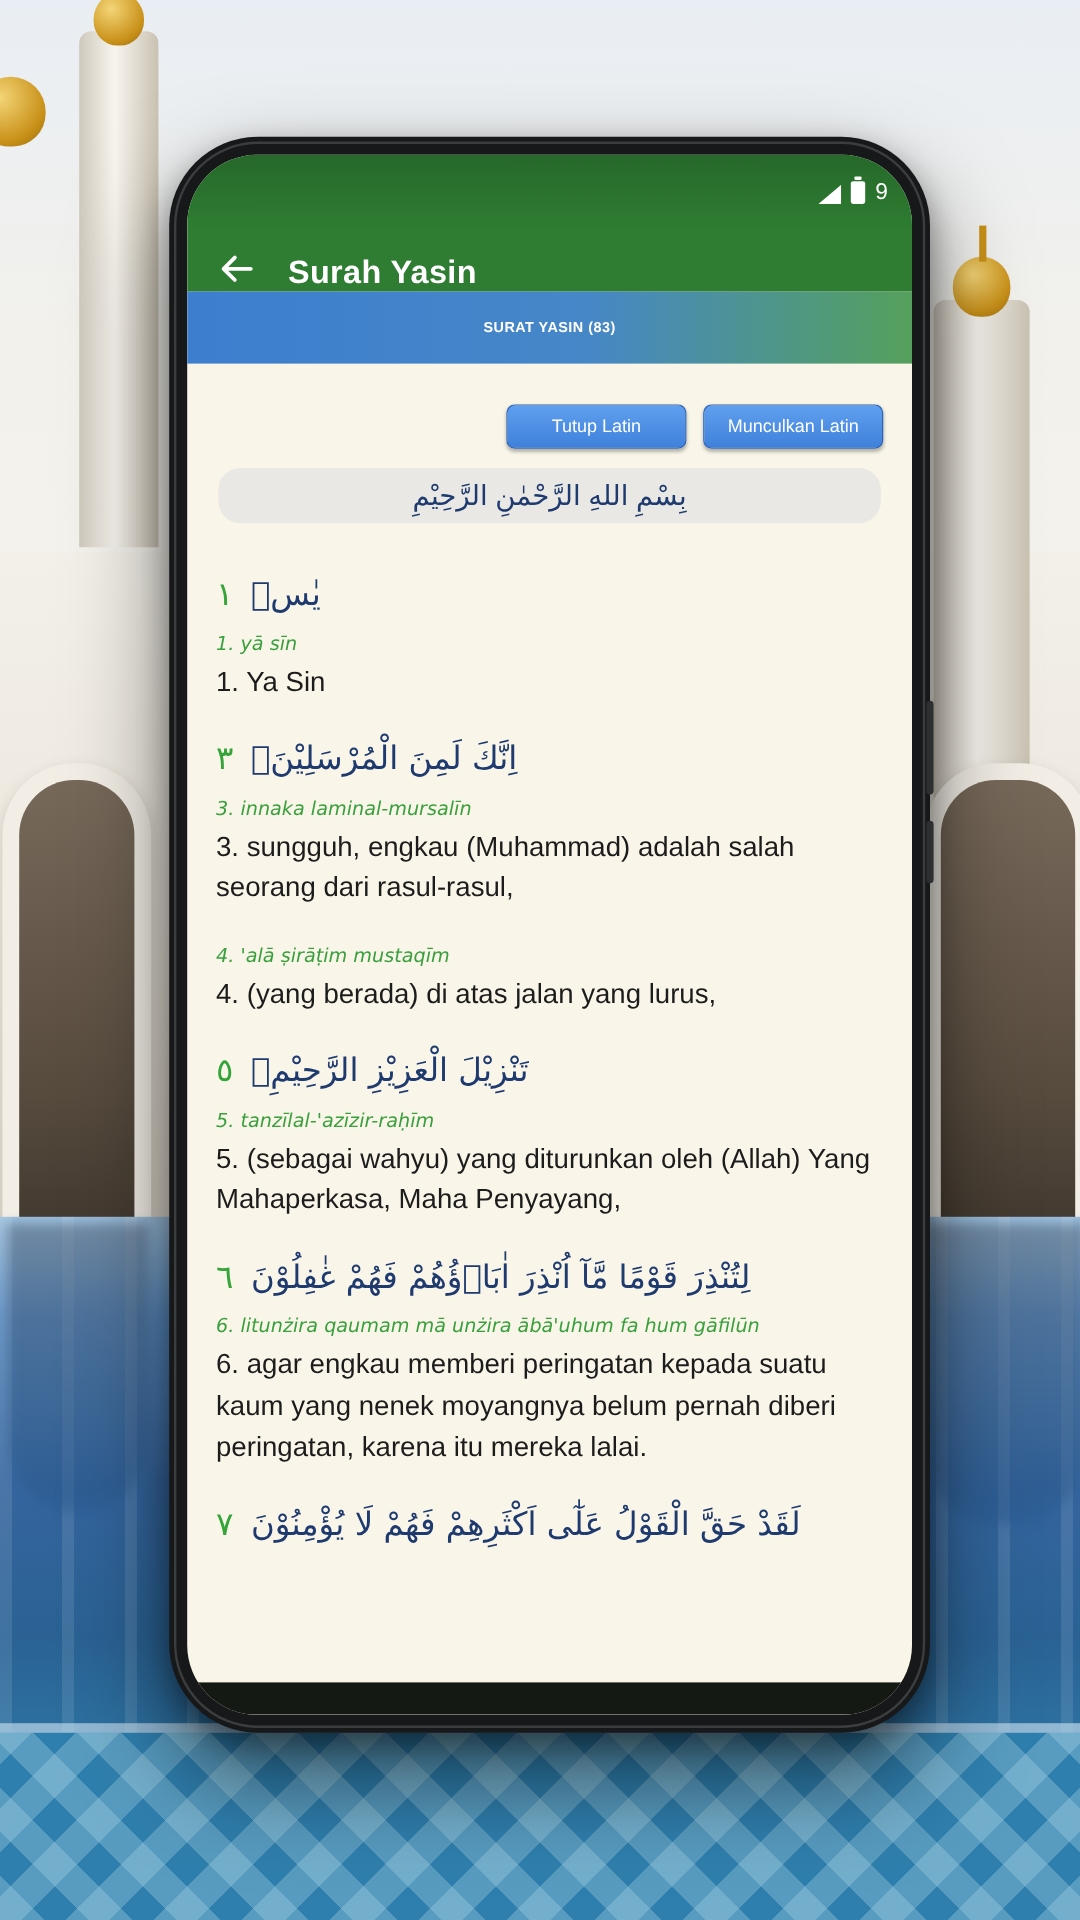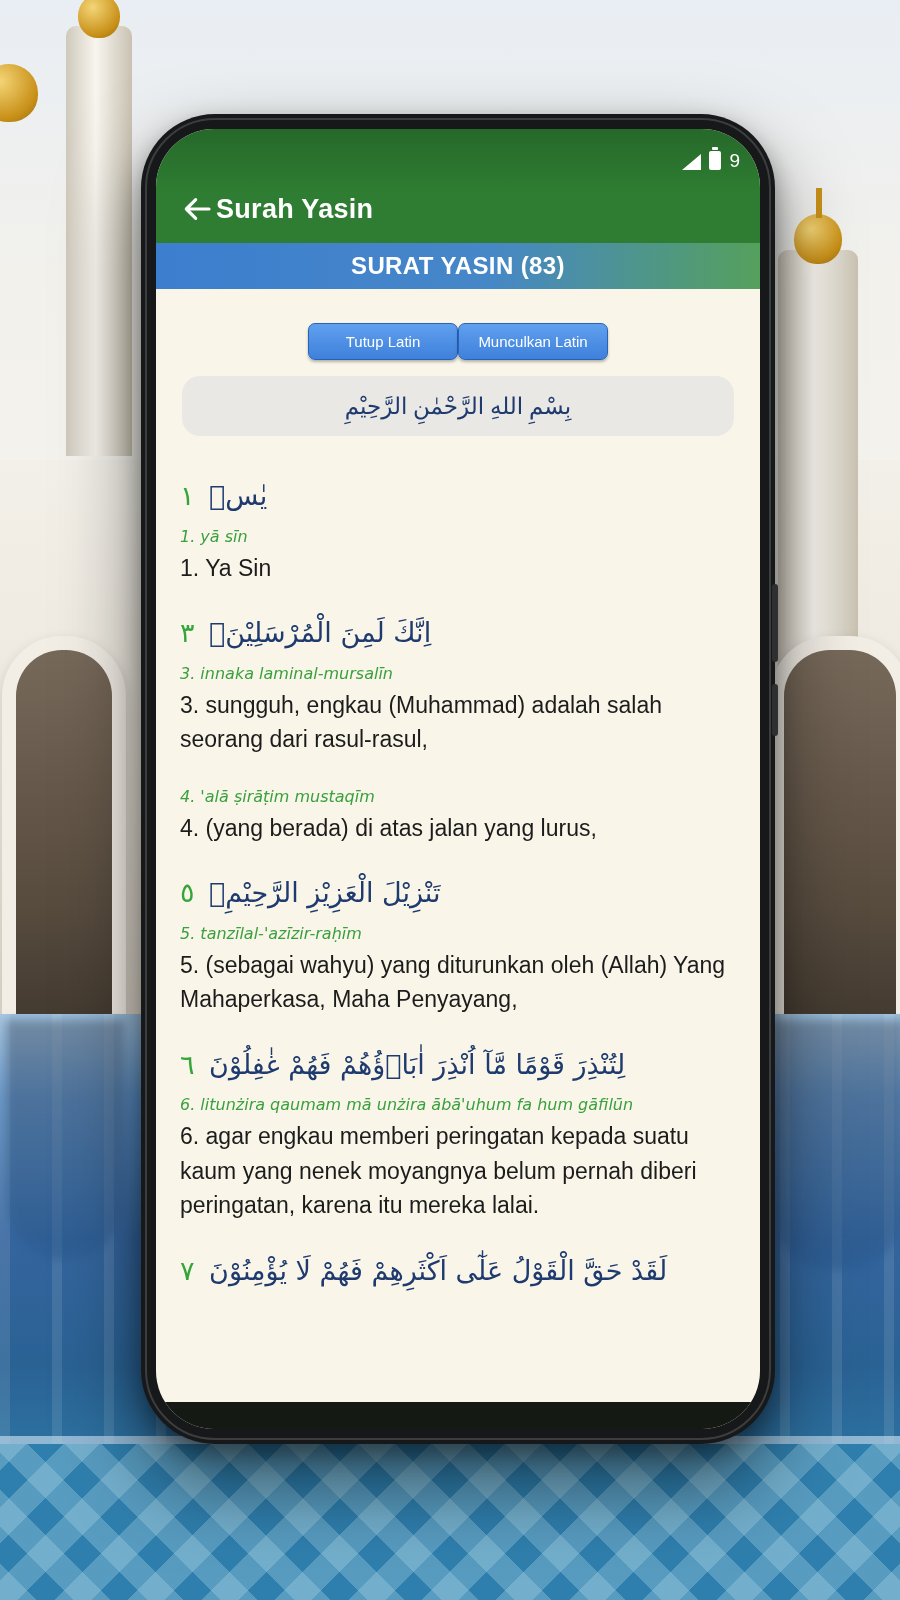--- a/index.html
+++ b/index.html
@@ -64,41 +64,41 @@
             background:#f9f6e9; position:relative; display:flex; flex-direction:column; }
 
   
   .greenhead { background:linear-gradient(180deg,#26682a 0%,#2e7d32 55%); color:#fff; }
   .statusbar { height:46px; display:flex; justify-content:flex-end; align-items:flex-end;
                gap:8px; padding:0 20px 5px 0; }
   .statusbar .pct { font-size:19px; line-height:19px; }
   .batt { width:12px; height:19px; background:#fff; border-radius:2px; position:relative; }
   .batt::before { content:""; position:absolute; top:-4px; left:3px; right:3px; height:3px;
                   background:#fff; border-radius:1px; }
-  .appbar { height:68px; display:flex; align-items:center; padding:0 22px; }
+  .appbar { height:68px; display:flex; align-items:flex-end; padding:0 22px; gap:24px; }
   .back-btn { width:38px; height:38px; background:transparent; border:none; cursor:pointer;
               display:flex; align-items:center; justify-content:center; }
   .appbar h1 { font-size:27px; font-weight:bold; letter-spacing:.3px; }
 
   
-  .banner { height:46px; display:flex; align-items:center; justify-content:center;
+  .banner { height:60px; display:flex; align-items:center; justify-content:center;
             background:linear-gradient(90deg,#3d7ecf 0%,#4687c8 55%,#55a05c 100%);
-            color:#fff; font-weight:bold; font-size:24px; letter-spacing:.4px; }
+            color:#fff; font-weight:bold; font-size:12px; letter-spacing:.4px; }
 
   
   .content { flex:1; padding:34px 24px 0; overflow:hidden; position:relative; }
-  .btn-row { display:flex; justify-content:center; gap:0; }
+  .btn-row { display:flex; justify-content:flex-end; gap:14px; }
   .latin-btn { min-width:150px; padding:9px 16px; text-align:center;
                background:linear-gradient(#5fa0ef,#3f80db); border:1px solid #2a62b8;
                border-radius:7px; color:#fff; font-size:15px;
                box-shadow:0 2px 3px rgba(0,0,0,.28); cursor:pointer;
                font-family:"Liberation Sans",sans-serif; }
-  .bismillah { margin:16px 2px 0; background:#e9e8e4; border-radius:18px; height:60px;
+  .bismillah { margin:16px 2px 0; background:#e9e8e4; border-radius:18px; height:46px;
                display:flex; align-items:center; justify-content:center;
-               font-family:Liberation Serif, serif; font-size:23px; color:#1e3a6e; }
+               font-family:Liberation Sans, sans-serif; font-size:23px; color:#1e3a6e; }
   .verses { margin-top:40px; }
   .verse { margin-bottom:28px; }
   .arabic { direction:rtl; text-align:left; font-family:"DejaVu Sans",sans-serif;
             font-size:27px; color:#1e3a6e; line-height:1.5; margin-bottom:8px; }
   .vnum { color:#35a53a; margin-right:6px; }
   .latin { color:#3aa03d; font-style:italic; font-size:16px; line-height:1.5;
            font-family:"DejaVu Sans",sans-serif; }
   .trans { color:#1c1c1c; font-size:23px; line-height:1.5; margin-top:2px; }
   .navbar { position:absolute; left:0; right:0; bottom:0; height:27px; background:#141913; }
 </style>

